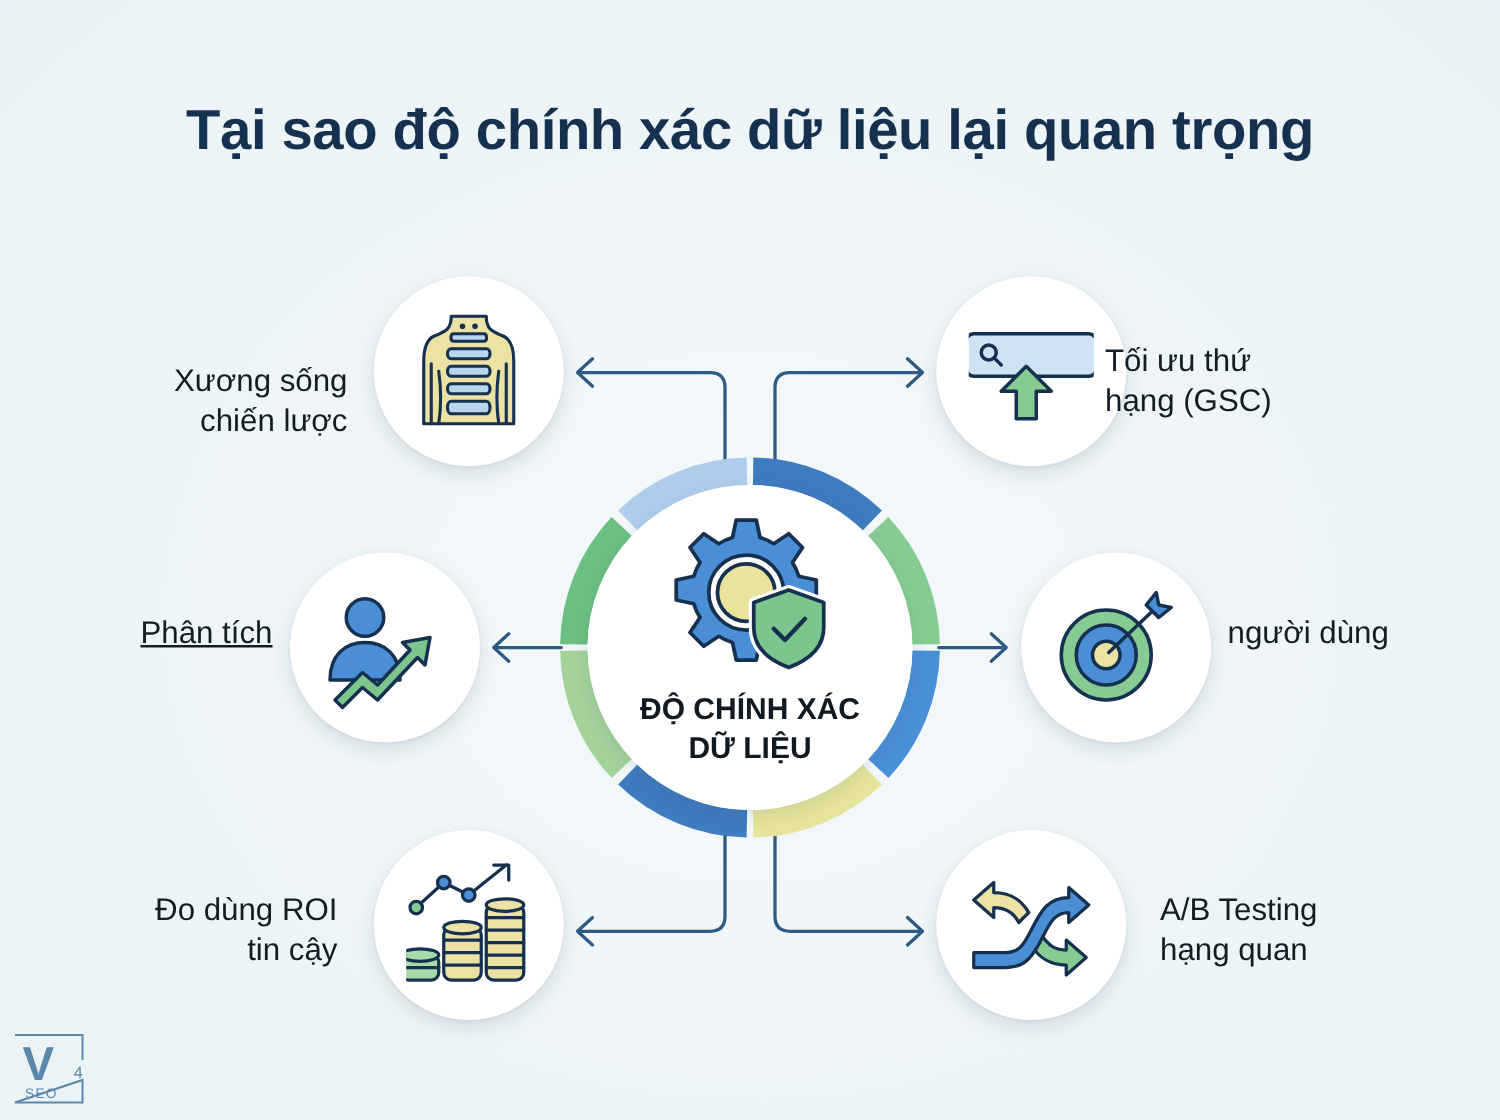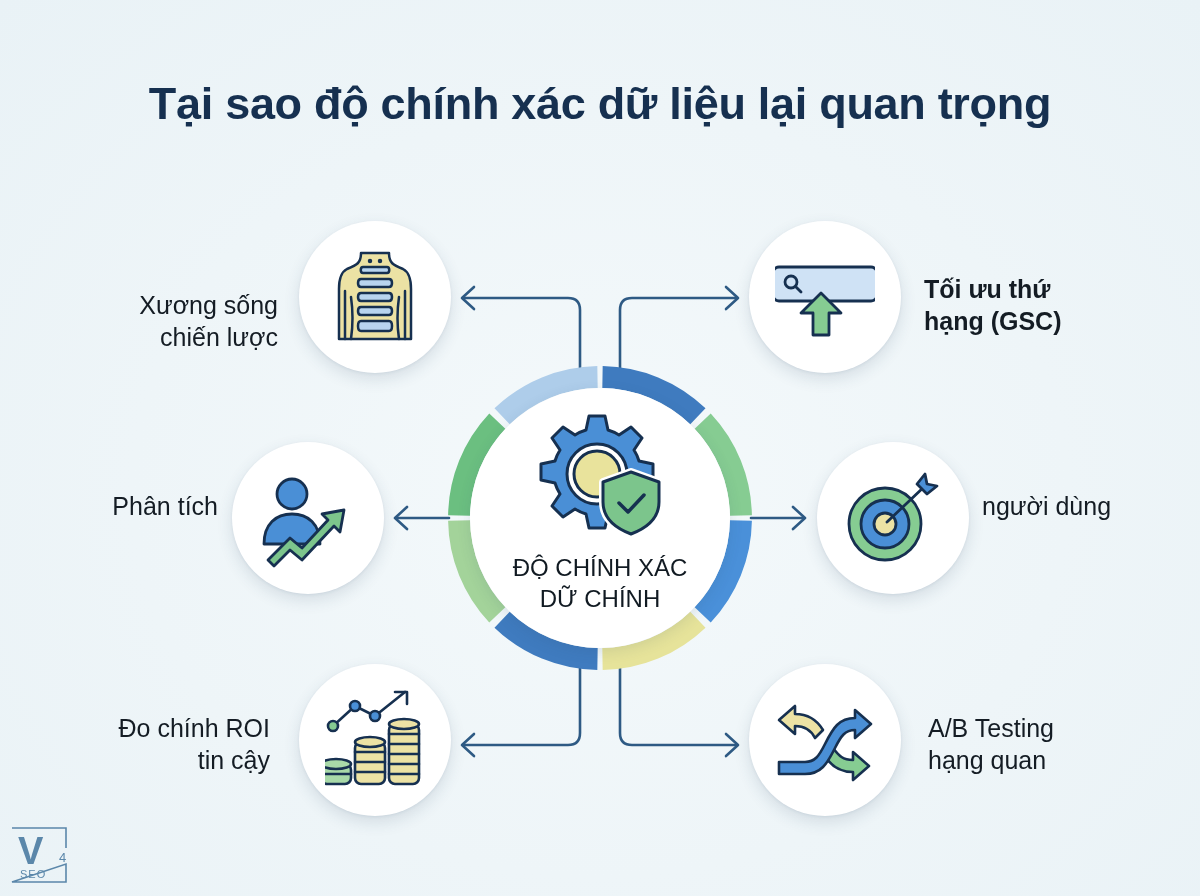--- a/index.html
+++ b/index.html
@@ -76,21 +76,21 @@
     border-radius: 50%;
     background: #ffffff;
     box-shadow: 0 4px 14px rgba(40, 70, 100, 0.12);
   }
   .center-text {
     position: absolute;
     left: 470px;
     top: 552px;
     width: 260px;
     text-align: center;
-    font-weight: normal;
+    font-weight: bold;
     font-size: 24px;
     line-height: 31px;
     color: #111a22;
   }
   .center-text span { display: block; }
   .center-icon {
     position: absolute;
     left: 533px;
     top: 412px;
     width: 134px;
@@ -157,21 +157,21 @@
     <circle cx="64" cy="62" r="30" fill="#ffffff"></circle>
     <circle cx="64" cy="62" r="23" fill="#e9e39c"></circle>
     <path fill="#ffffff" stroke="#ffffff" stroke-width="8" d="M98 60 l28 10 v20 c0 16 -12 26 -28 32 c-16 -6 -28 -16 -28 -32 v-20 z"></path>
     <path fill="#7cc58c" d="M98 60 l28 10 v20 c0 16 -12 26 -28 32 c-16 -6 -28 -16 -28 -32 v-20 z"></path>
     <path fill="none" stroke-width="3.5" stroke-linecap="round" d="M86 91 l9 9 l16 -17"></path>
   </g>
 </svg>
 
 <div class="center-text">
   <span>ĐỘ CHÍNH XÁC</span>
-  <span>DỮ CHÍNH</span>
+  <span>DỮ LIỆU</span>
 </div>
 
 <div class="sat" style="left:299px; top:221px;">
   <svg viewBox="0 0 100 100">
     <g stroke="#163050" stroke-width="2.5" stroke-linejoin="round" stroke-linecap="round">
       <path fill="#ece2a4" d="M36 6 c0 10 -4 12 -14 16 c-6 3 -8 10 -8 20 v50 h72 v-50 c0 -10 -2 -17 -8 -20 c-10 -4 -14 -6 -14 -16 z"></path>
       <path fill="none" d="M20 44 v48 M80 44 v48 M26 50 c2 14 2 28 0 42 M74 50 c-2 14 -2 28 0 42"></path>
       <g fill="#b8d4ef">
         <path d="M38 20 h24 c3 0 3 6 0 6 h-24 c-3 0 -3 -6 0 -6 z"></path>
         <path d="M36 32 h28 c4 0 4 8 0 8 h-28 c-4 0 -4 -8 0 -8 z"></path>
@@ -192,35 +192,35 @@
 <div class="sat" style="left:749px; top:221px;">
   <svg viewBox="0 0 100 100">
     <g stroke="#163050" stroke-width="2.8" stroke-linejoin="round" stroke-linecap="round">
       <rect x="2" y="20" width="104" height="34" rx="6" fill="#cfe2f5" transform="translate(-4,0)"></rect>
       <circle cx="16" cy="35" r="6" fill="none"></circle>
       <path d="M20.5 39.5 L26 45" fill="none"></path>
       <path fill="#86cc92" d="M46 46 l-20 20 h12 v22 h16 v-22 h12 z"></path>
     </g>
   </svg>
 </div>
-<div class="label right" style="left:924px; top:273px; width:220px;font-weight:bold;">
+<div class="label right" style="left:884px; top:273px; width:220px;">
   <span>Tối ưu thứ</span>
   <span>hạng (GSC)</span>
 </div>
 
 <div class="sat" style="left:232px; top:442px;">
   <svg viewBox="0 0 100 100">
     <g stroke="#163050" stroke-width="2.8" stroke-linejoin="round" stroke-linecap="round">
       <circle cx="34" cy="26" r="15" fill="#4a8fd6"></circle>
       <path fill="#4a8fd6" d="M6 76 c0 -20 12 -30 28 -30 s28 10 28 30 z"></path>
       <path fill="#7cc58c" d="M10 92 l22 -22 l12 10 l26 -28 l-6 -6 l22 -4 l-4 22 l-6 -6 l-32 34 l-12 -10 l-16 16 z"></path>
     </g>
   </svg>
 </div>
-<div class="label left" style="left:30px; top:490px; width:188px;">
+<div class="label left" style="left:30px; top:490px; width:188px;text-decoration:underline;">
   <span>Phân tích</span>
 </div>
 
 <div class="sat" style="left:817px; top:442px;">
   <svg viewBox="0 0 100 100">
     <g stroke="#163050" stroke-width="2.8" stroke-linejoin="round" stroke-linecap="round">
       <circle cx="42" cy="56" r="36" fill="#86cc92"></circle>
       <circle cx="42" cy="56" r="24" fill="#4a8fd6"></circle>
       <circle cx="42" cy="56" r="11" fill="#ece2a4"></circle>
       <path d="M44 54 L82 18" fill="none"></path>
@@ -252,21 +252,21 @@
       </g>
       <g fill="#ece2a4">
         <rect x="64" y="34" width="30" height="60" rx="6"></rect>
         <ellipse cx="79" cy="34" rx="15" ry="5"></ellipse>
         <path d="M64 44 h30 M64 54 h30 M64 64 h30 M64 74 h30 M64 84 h30" fill="none"></path>
       </g>
     </g>
   </svg>
 </div>
 <div class="label left" style="left:80px; top:712px; width:190px;">
-  <span>Đo chính ROI</span>
+  <span>Đo dùng ROI</span>
   <span>tin cậy</span>
 </div>
 
 <div class="sat" style="left:749px; top:664px;">
   <svg viewBox="0 0 100 100">
     <g stroke="#163050" stroke-width="2.6" stroke-linejoin="round" stroke-linecap="round">
       <path fill="#ece2a4" d="M4 30 l16 -14 v8 c14 0 22 6 28 16 l-8 8 c-4 -8 -10 -12 -20 -12 v8 z"></path>
       <path fill="#86cc92" d="M58 58 c6 8 10 12 20 12 v-8 l16 14 l-16 14 v-8 c-14 0 -22 -6 -28 -16 z"></path>
       <path fill="#4a8fd6" d="M4 72 h26 c10 0 14 -6 20 -18 c8 -16 14 -26 30 -26 v-8 l16 14 l-16 14 v-8 c-10 0 -14 6 -20 18 c-8 16 -14 26 -30 26 h-26 z"></path>
     </g>

